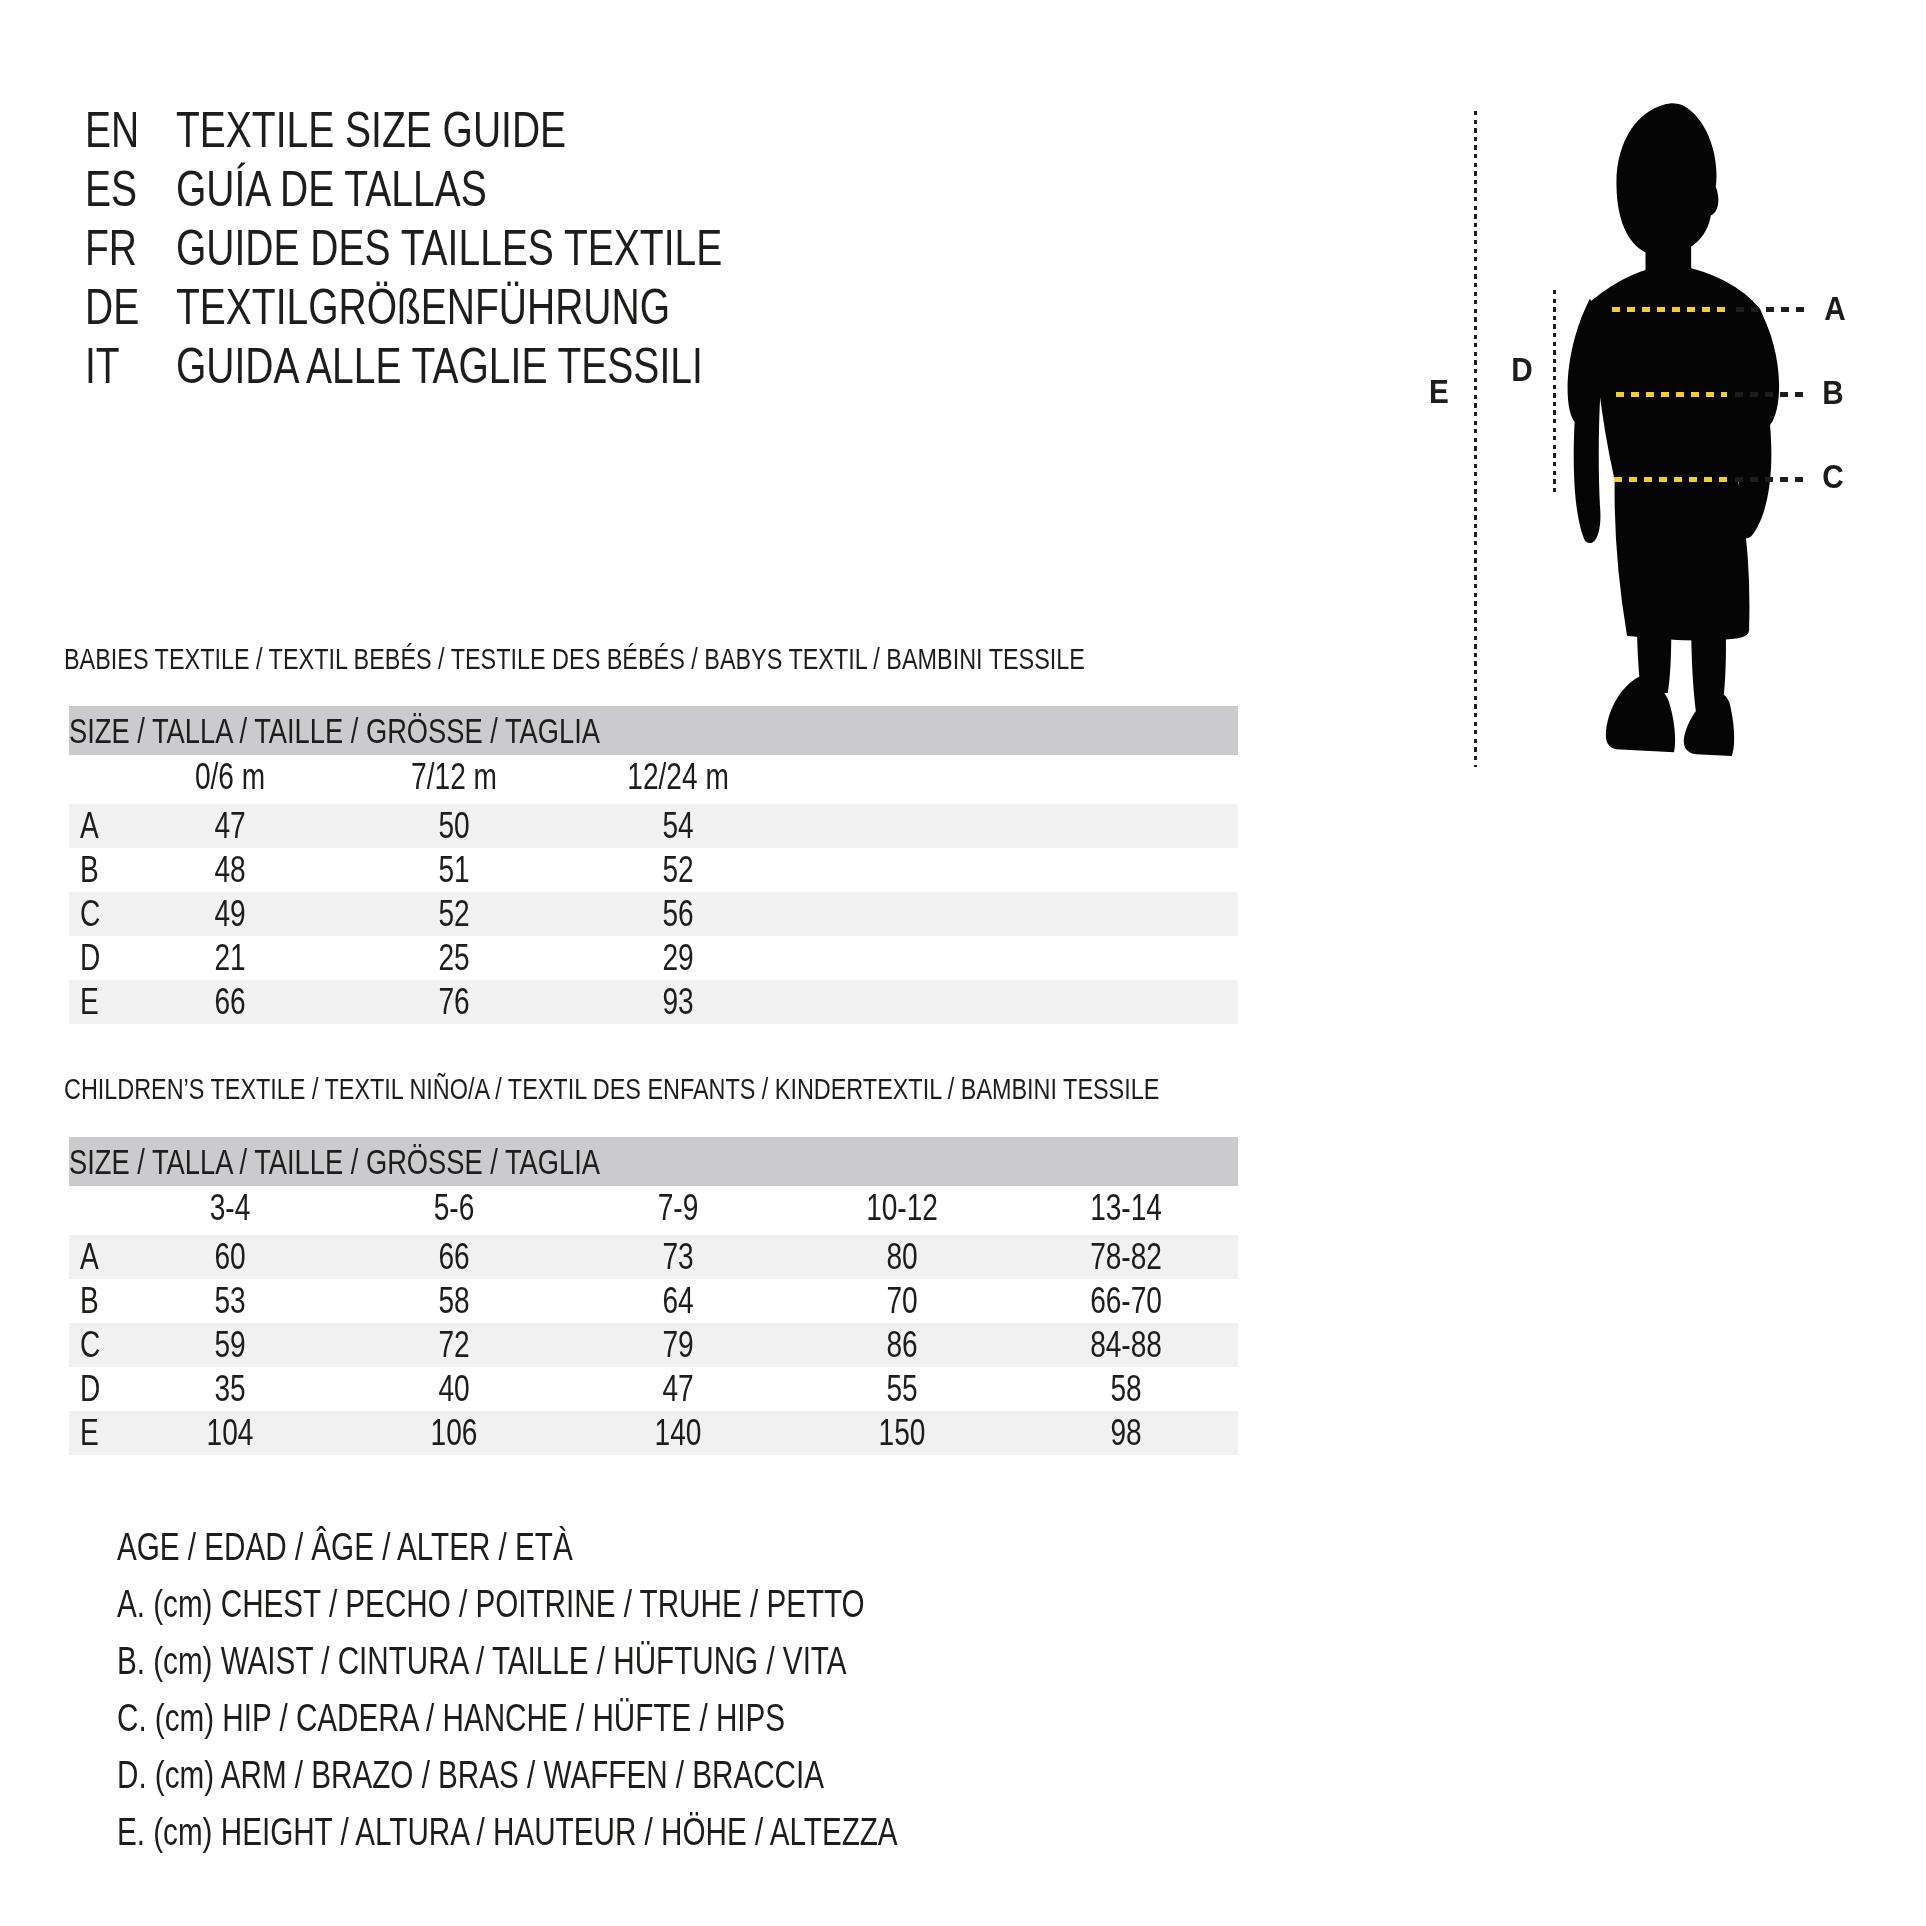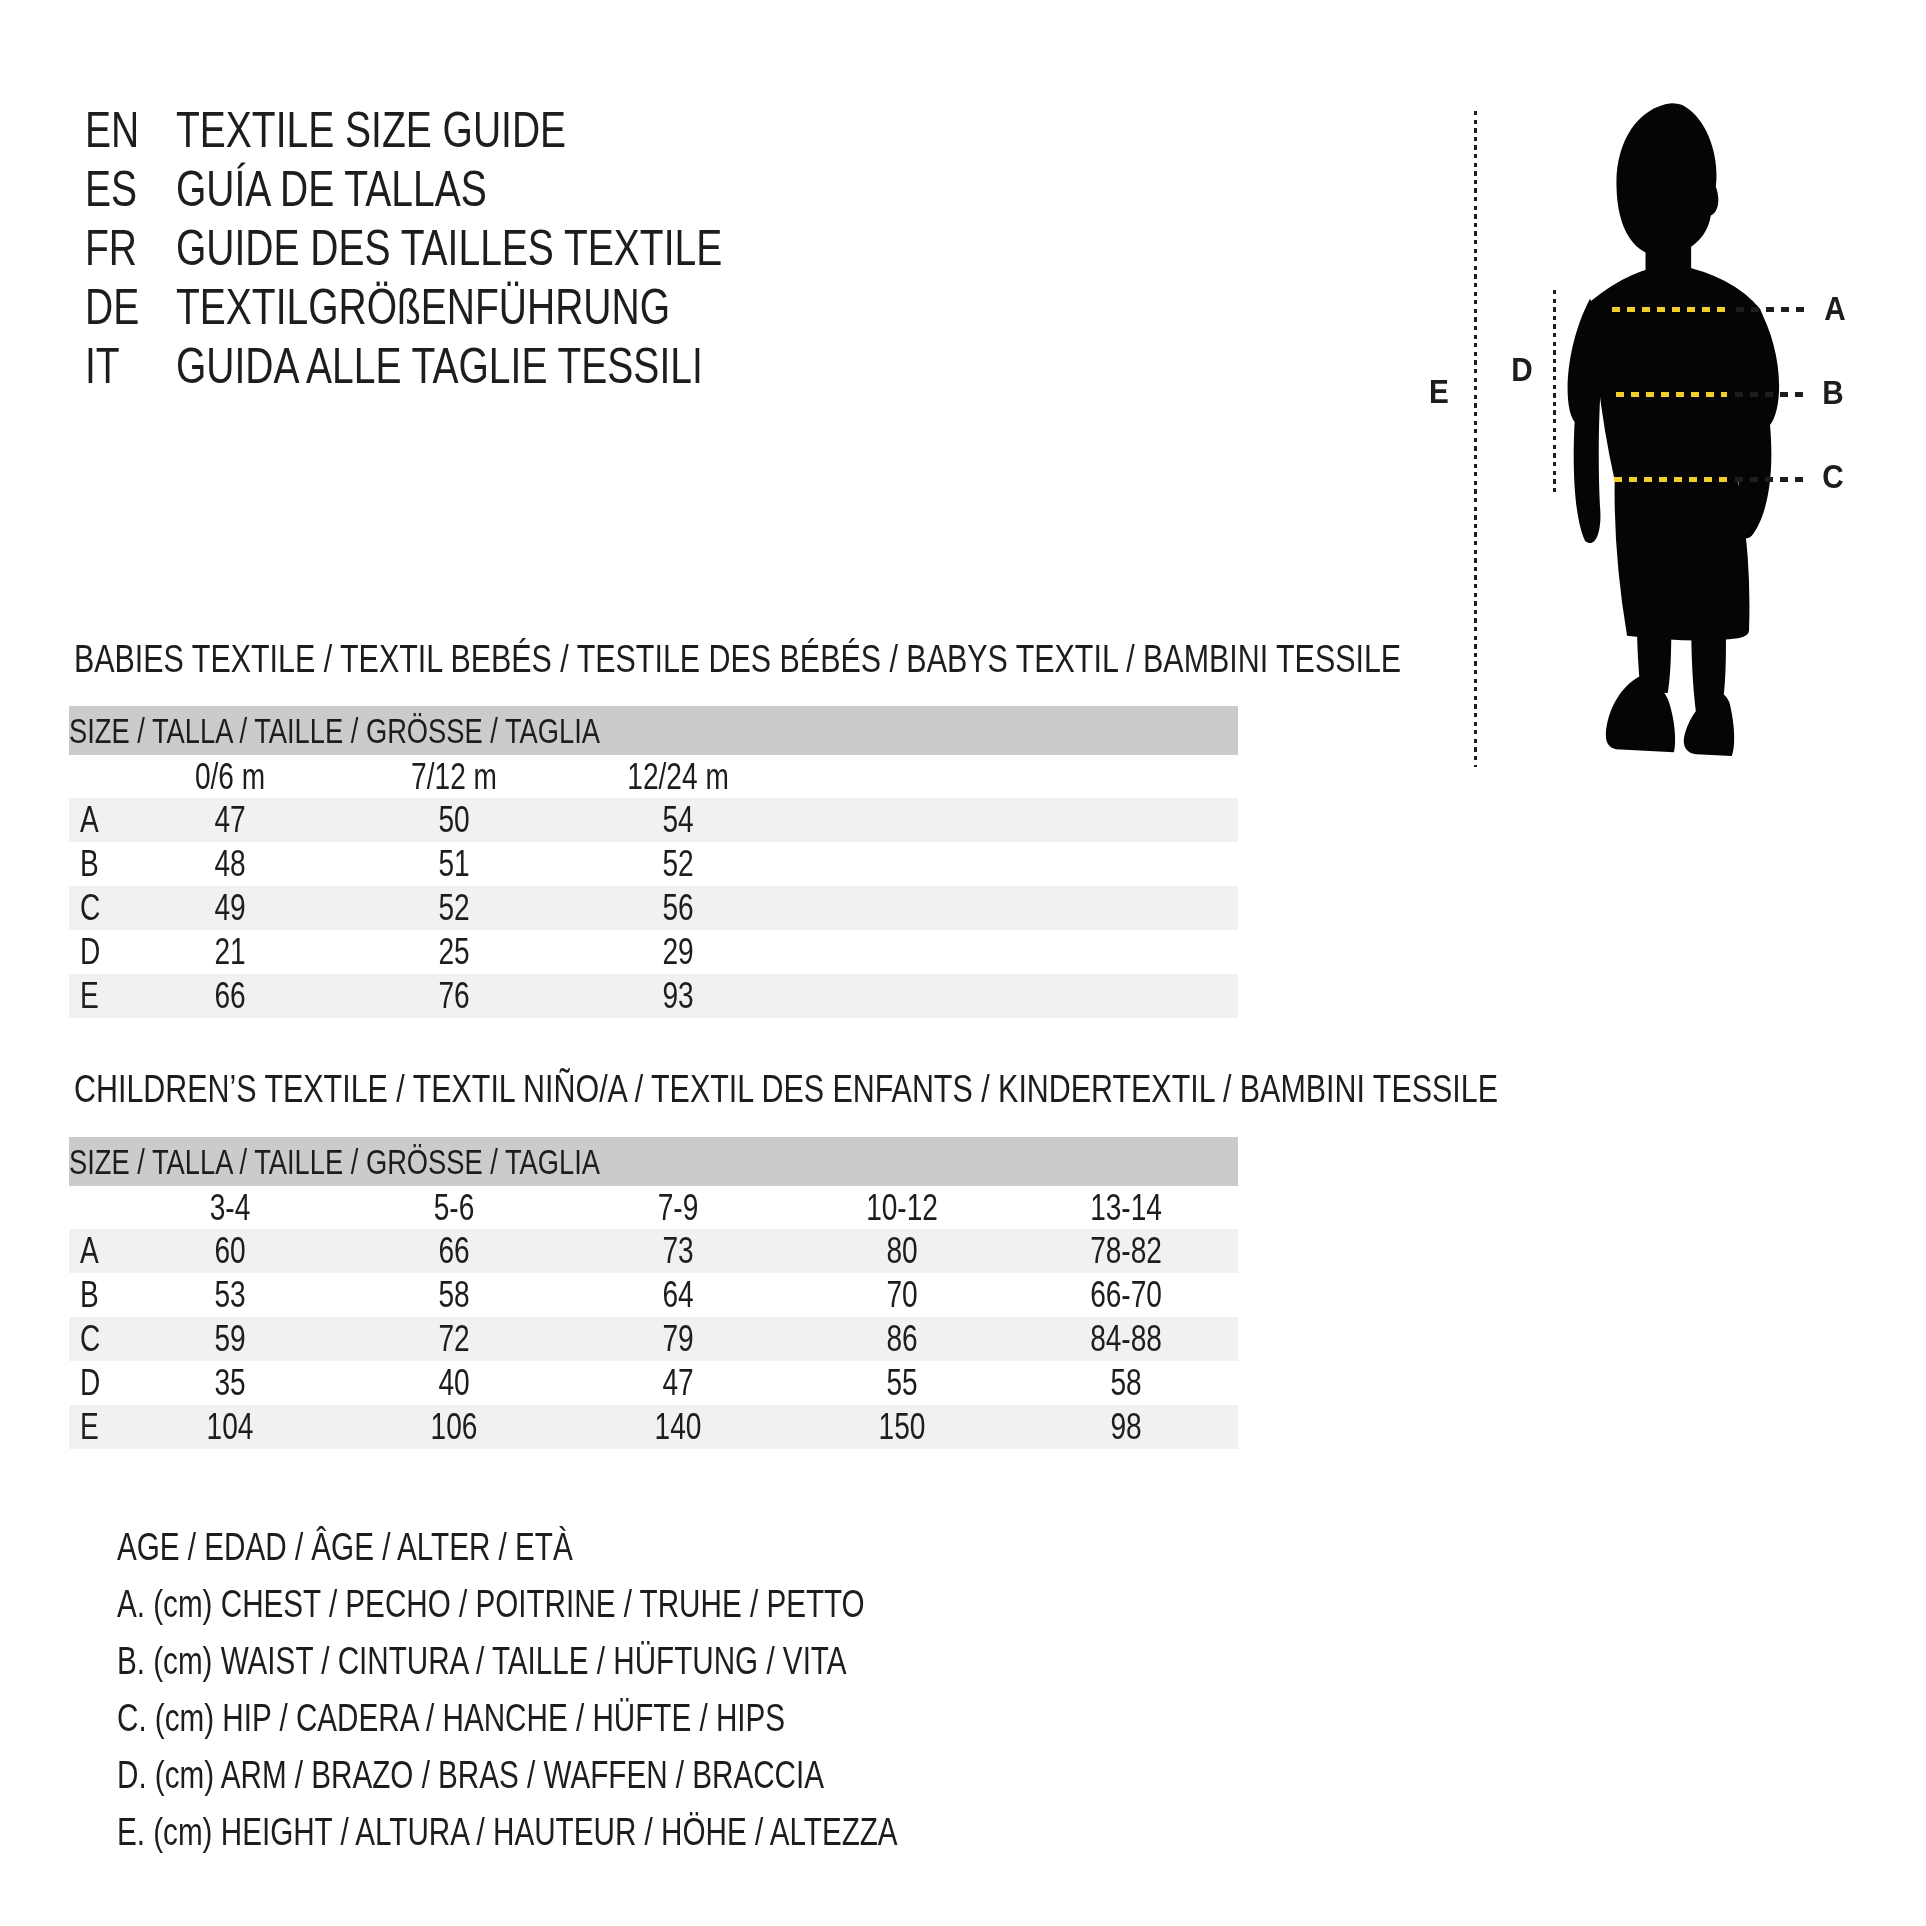--- a/index.html
+++ b/index.html
@@ -34,34 +34,34 @@
   .hd-c-k { left:1735px; top:477px;  width:70px; }
   .diag-label { position:absolute; font-size:33px; font-weight:700; z-index:4; }
   .diag-label span { display:inline-block; transform:scaleX(0.9); }
   .dl-a { left:1823px; top:290px; }
   .dl-b { left:1821px; top:374px; }
   .dl-c { left:1821px; top:458px; }
   .dl-d { left:1510px; top:351px; }
   .dl-e { left:1428px; top:373px; }
 
   
-  .section-title { position:absolute; left:74px; font-size:39px; line-height:41px; }
+  .section-title { position:absolute; left:64px; font-size:30px; line-height:41px; }
   .st-babies   { top:638px; }
   .st-children { top:1068px; }
 
   
   .size-table { position:absolute; left:69px; width:1169px; z-index:0; }
   .t-babies   { top:706px; }
   .t-children { top:1137px; }
   .size-bar { height:49px; line-height:49px; background:#cbcbcd; font-size:35px; }
   .t-grid   { display:grid; grid-template-columns:49px repeat(5,1fr); }
   .t-row    { display:contents; }
   .t-cell   { height:44px; line-height:44px; font-size:36px; text-align:center; }
   .t-cell.lbl { text-align:left; padding-left:11px; }
-  .t-head .t-cell { height:43px; line-height:43px; }
+  .t-head .t-cell { height:49px; line-height:43px; }
   .row-striped .t-cell { background:#f1f1f2; }
 
   
   .legend-block { position:absolute; left:69px; top:1519px; }
   .legend-line  { height:57px; line-height:57px; font-size:38px;margin-left:48px; }
 </style>
 </head>
 <body>
 
 <div id="canvas" style="--yellow: #f0ce2b;">

